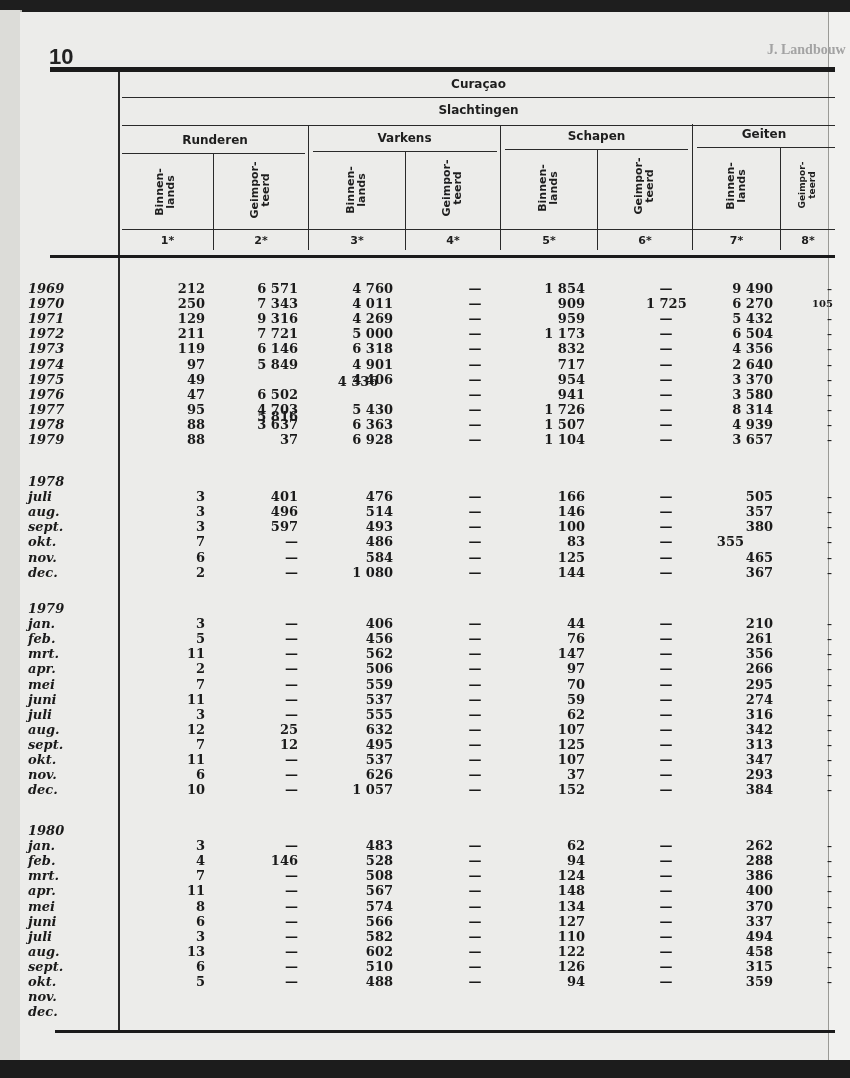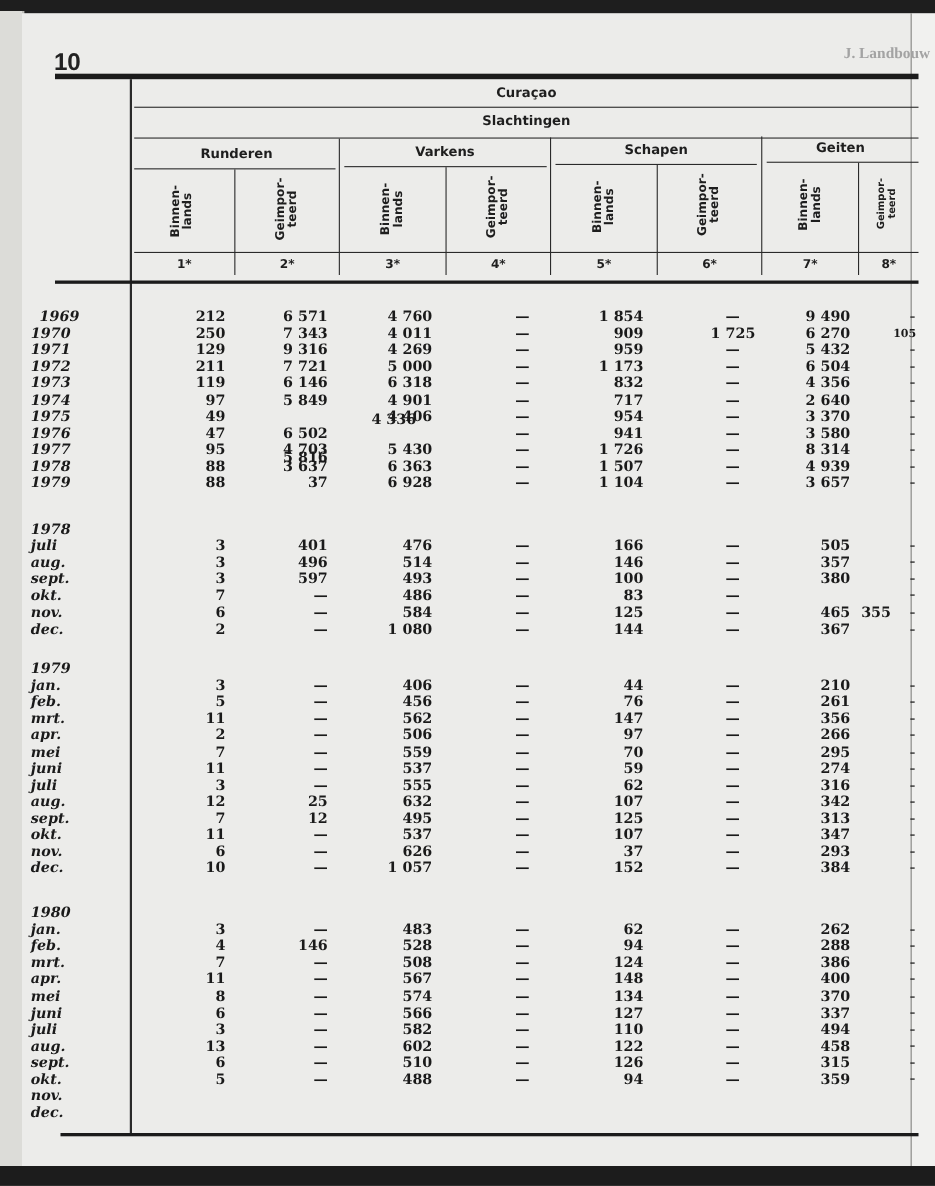--- a/index.html
+++ b/index.html
@@ -89,21 +89,21 @@
 <div class="colnum" style="left:122px;top:234px;width:91px;">1*</div>
 <div class="colnum" style="left:214px;top:234px;width:94px;">2*</div>
 <div class="colnum" style="left:309px;top:234px;width:96px;">3*</div>
 <div class="colnum" style="left:406px;top:234px;width:94px;">4*</div>
 <div class="colnum" style="left:501px;top:234px;width:96px;">5*</div>
 <div class="colnum" style="left:598px;top:234px;width:94px;">6*</div>
 <div class="colnum" style="left:693px;top:234px;width:87px;">7*</div>
 <div class="colnum" style="left:781px;top:234px;width:54px;">8*</div>
 
 <div id="body">
-    <div class="rowlabel" style="top: 281px; margin-left: 8px;">1969</div>
+    <div class="rowlabel" style="top: 281px;">1969</div>
     <div class="cell" style="left: 135px; width: 70px; top: 281px;">212</div>
     <div class="cell" style="left: 228px; width: 70px; top: 281px;">6 571</div>
     <div class="cell" style="left: 323px; width: 70px; top: 281px;">4 760</div>
     <div class="cell" style="left: 455px; width: 40px; text-align: center; top: 281px;">—</div>
     <div class="cell" style="left: 515px; width: 70px; top: 281px;">1 854</div>
     <div class="cell" style="left: 646px; width: 40px; text-align: center; top: 281px;">—</div>
     <div class="cell" style="left: 703px; width: 70px; top: 281px;">9 490</div>
     <div class="cell" style="left: 812px; width: 20px; font-size: 10px; text-align: right; top: 281px;">–</div>
     <div class="rowlabel" style="top: 296.1px;">1970</div>
     <div class="cell" style="left: 135px; width: 70px; top: 296.1px;">250</div>
@@ -223,21 +223,21 @@
     <div class="cell" style="left: 646px; width: 40px; text-align: center; top: 519.3px;">—</div>
     <div class="cell" style="left: 703px; width: 70px; top: 519.3px;">380</div>
     <div class="cell" style="left: 812px; width: 20px; font-size: 10px; text-align: right; top: 519.3px;">–</div>
     <div class="rowlabel" style="top: 534.4px;">okt.</div>
     <div class="cell" style="left: 135px; width: 70px; top: 534.4px;">7</div>
     <div class="cell" style="left: 228px; width: 70px; top: 534.4px;">—</div>
     <div class="cell" style="left: 323px; width: 70px; top: 534.4px;">486</div>
     <div class="cell" style="left: 455px; width: 40px; text-align: center; top: 534.4px;">—</div>
     <div class="cell" style="left: 515px; width: 70px; top: 534.4px;">83</div>
     <div class="cell" style="left: 646px; width: 40px; text-align: center; top: 534.4px;">—</div>
-    <div class="cell" style="left: 740px; width: 70px; top: 534.4px; margin-top: 16px;">355</div>
+    <div class="cell" style="left: 674px; width: 70px; top: 534.4px;">355</div>
     <div class="cell" style="left: 812px; width: 20px; font-size: 10px; text-align: right; top: 534.4px;">–</div>
     <div class="rowlabel" style="top: 549.5px;">nov.</div>
     <div class="cell" style="left: 135px; width: 70px; top: 549.5px;">6</div>
     <div class="cell" style="left: 228px; width: 70px; top: 549.5px;">—</div>
     <div class="cell" style="left: 323px; width: 70px; top: 549.5px;">584</div>
     <div class="cell" style="left: 455px; width: 40px; text-align: center; top: 549.5px;">—</div>
     <div class="cell" style="left: 515px; width: 70px; top: 549.5px;">125</div>
     <div class="cell" style="left: 646px; width: 40px; text-align: center; top: 549.5px;">—</div>
     <div class="cell" style="left: 703px; width: 70px; top: 549.5px;">465</div>
     <div class="cell" style="left: 812px; width: 20px; font-size: 10px; text-align: right; top: 549.5px;">–</div>

